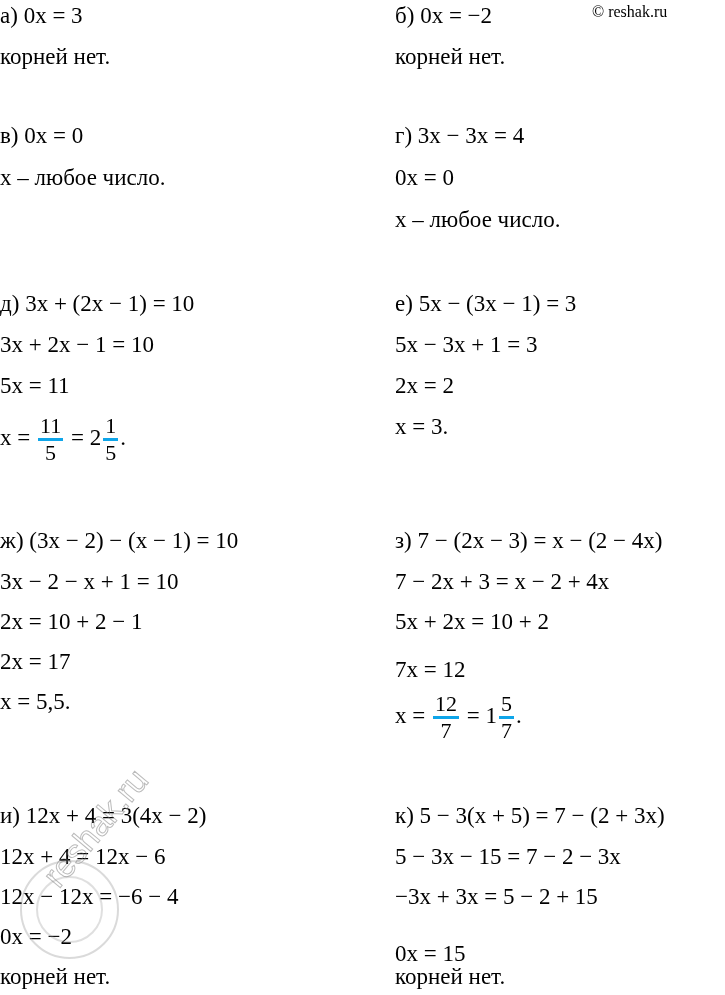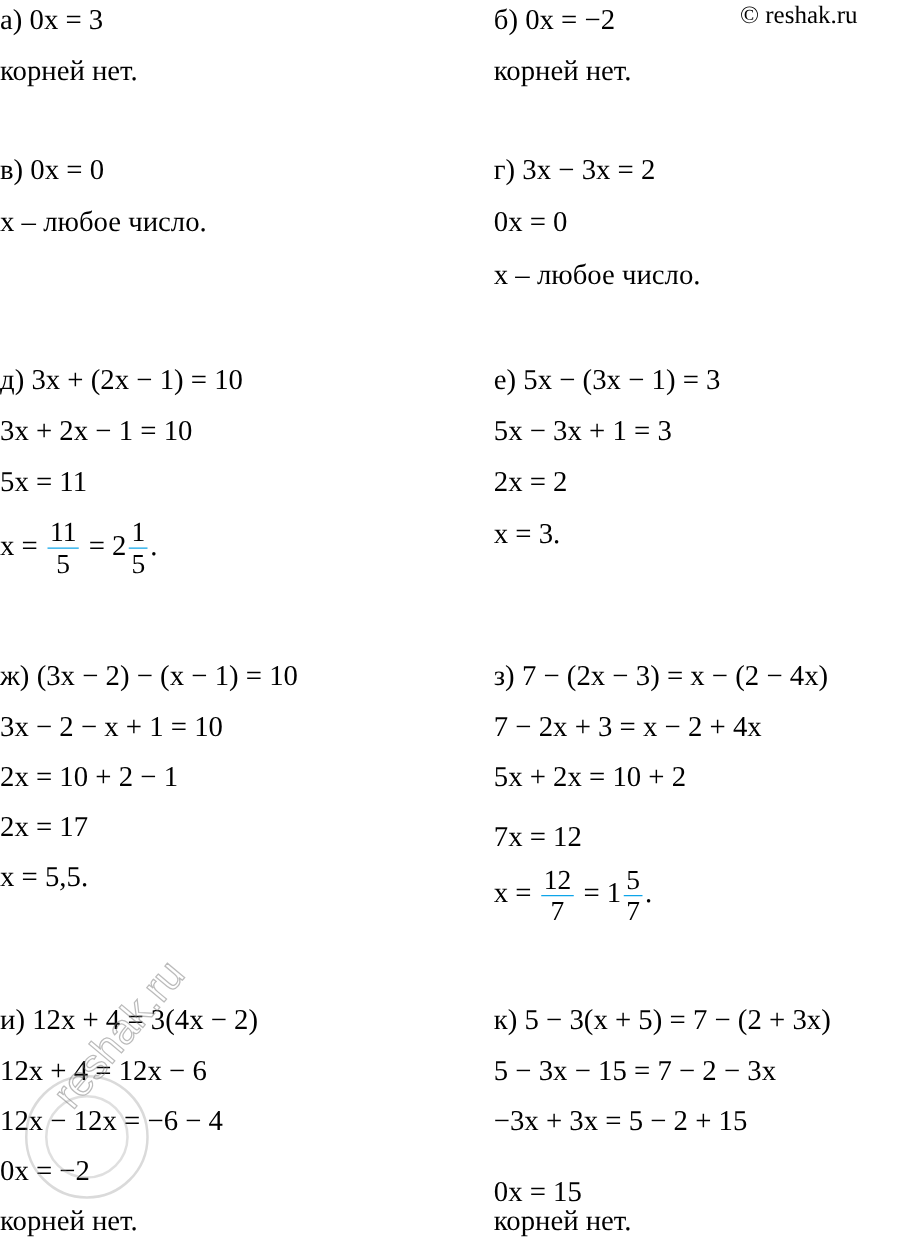--- a/index.html
+++ b/index.html
@@ -2,43 +2,43 @@
 <html><head>
 <meta charset="utf-8">
 <style>
   html, body { margin: 0; padding: 0; background: #ffffff; }
   body { width: 725px; height: 995px; position: relative; overflow: hidden;
          font-family: "Liberation Serif", "DejaVu Serif", serif; color: #000; }
   .line { position: absolute; font-size: 23px; line-height: 28px; white-space: nowrap; }
   .col-left { left: 0px; }
   .col-right { left: 395px; }
   .frac { display: inline-block; vertical-align: middle; text-align: center; font-size: 22px; line-height: 24px; margin: 0 2px; }
-  .frac .num { display: block; border-bottom: 1px solid #0ea5e9; padding: 0 2px; }
+  .frac .num { display: block; border-bottom: 3px solid #0ea5e9; padding: 0 2px; }
   .frac .den { display: block; padding: 0 2px; }
-  .watermark-top { position: absolute; left: 592px; top: 0px; font-size: 20px; line-height: 24px; }
+  .watermark-top { position: absolute; left: 592px; top: 0px; font-size: 16px; line-height: 24px; }
   .wm-stamp { position: absolute; left: 20px; top: 860px; width: 95px; height: 95px; border: 2px solid rgba(150,150,150,0.35); border-radius: 50%; }
   .wm-stamp::after { content: ""; position: absolute; left: 14px; top: 14px; width: 63px; height: 63px; border: 2px solid rgba(150,150,150,0.3); border-radius: 50%; }
   .wm-text { position: absolute; left: 25px; top: 835px; font-family: "Liberation Sans", sans-serif; font-size: 34px; color: transparent;
              -webkit-text-stroke: 1px rgba(120,120,120,0.5); transform: rotate(-50deg) translate(-20px, 30px); transform-origin: left top; }
 </style>
 </head>
 <body>
 
 <div class="watermark-top">© reshak.ru</div>
 
 <div class="line col-left" style="top:2px"><span>а)</span> <span>0x = 3</span></div>
 <div class="line col-left" style="top:43px">корней нет.</div>
 
 <div class="line col-right" style="top:2px"><span>б)</span> <span>0x = −2</span></div>
 <div class="line col-right" style="top:43px">корней нет.</div>
 
 <div class="line col-left" style="top:122px"><span>в)</span> <span>0x = 0</span></div>
 <div class="line col-left" style="top:164px">x – любое число.</div>
 
-<div class="line col-right" style="top:122px"><span>г)</span> <span>3x − 3x = 2</span></div>
+<div class="line col-right" style="top:122px"><span>г)</span> <span>3x − 3x = 4</span></div>
 <div class="line col-right" style="top:164px">0x = 0</div>
 <div class="line col-right" style="top:206px">x – любое число.</div>
 
 <div class="line col-left" style="top:290px"><span>д)</span> <span>3x + (2x − 1) = 10</span></div>
 <div class="line col-left" style="top:331px">3x + 2x − 1 = 10</div>
 <div class="line col-left" style="top:372px">5x = 11</div>
 <div class="line col-left" style="top:414px">
   <span>x = </span><span class="frac"><span class="num">11</span><span class="den">5</span></span><span> = 2</span><span class="frac"><span class="num">1</span><span class="den">5</span></span><span>.</span>
 </div>
 

